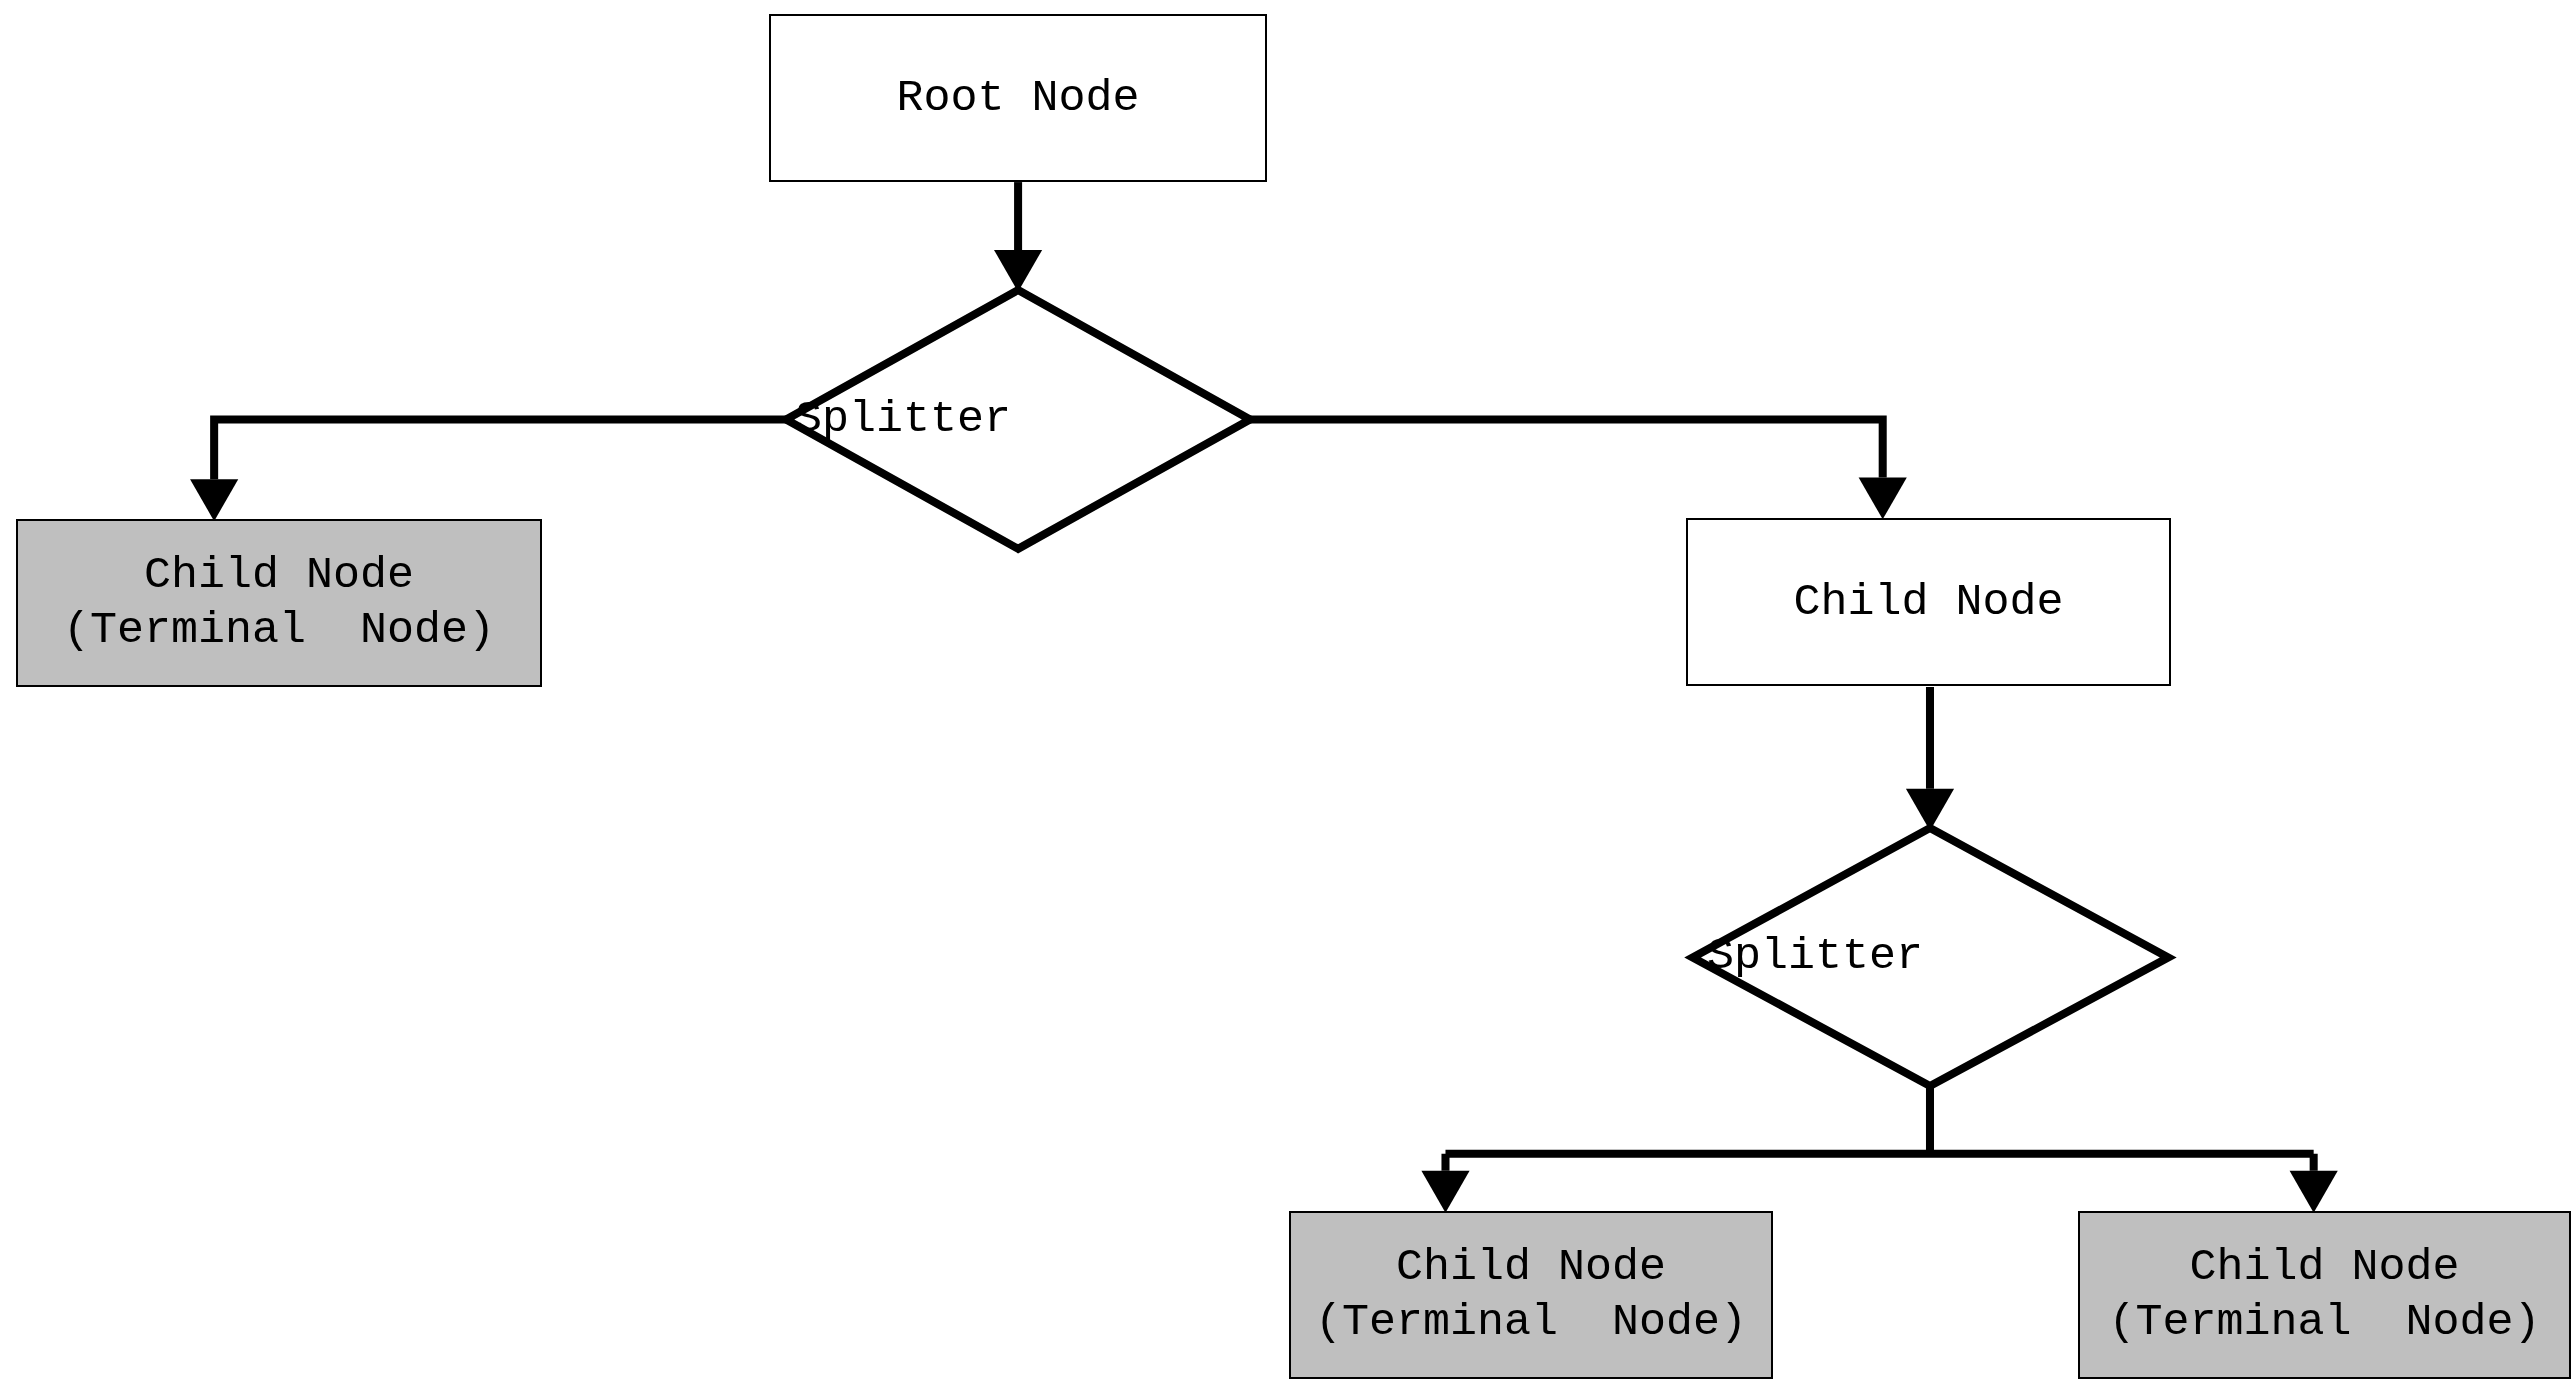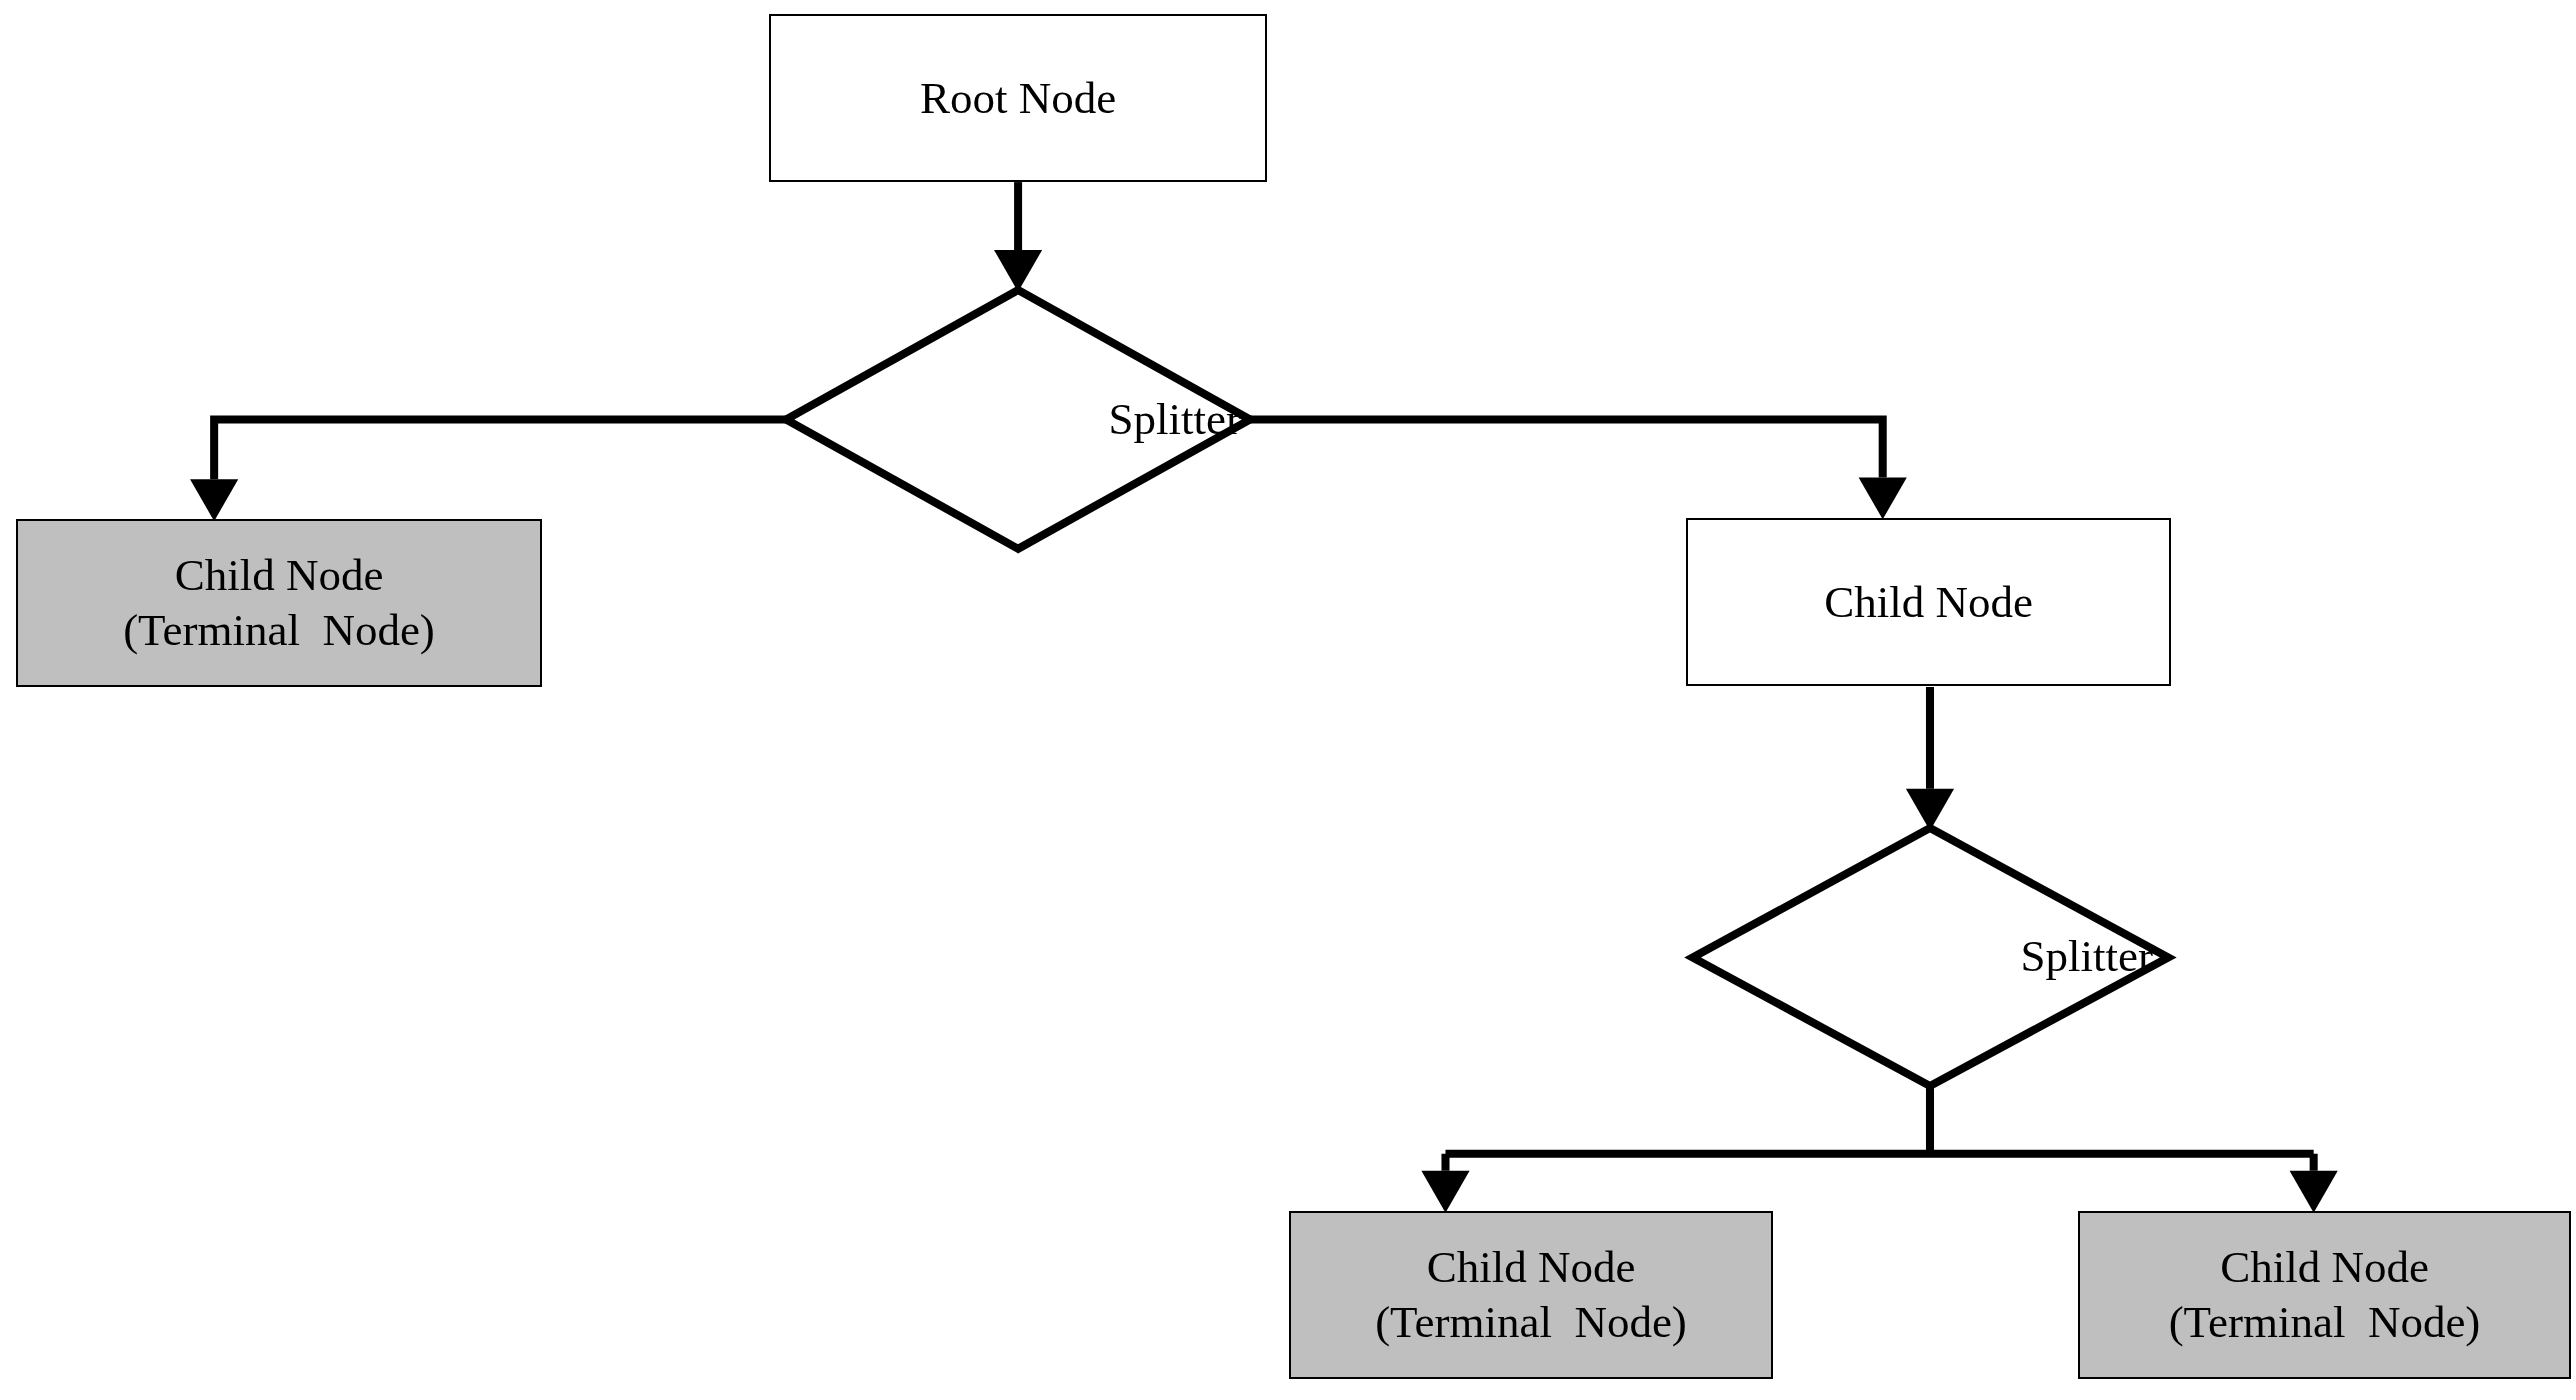--- a/index.html
+++ b/index.html
@@ -6,21 +6,21 @@
     margin: 0;
     padding: 0;
     background: #ffffff;
   }
   .canvas {
     position: relative;
     width: 2576px;
     height: 1401px;
     background: #ffffff;
     overflow: hidden;
-    font-family: Liberation Serif, serif;
+    font-family: Liberation Mono, monospace;
     color: #000000;
   }
   .wires {
     position: absolute;
     left: 0;
     top: 0;
     width: 2576px;
     height: 1401px;
   }
   .node-box {
@@ -33,21 +33,21 @@
     align-items: center;
     text-align: center;
     font-size: 45px;
     line-height: 55px;
     white-space: pre-wrap;
     background: #ffffff;
   }
   .diamond-label {
     position: absolute;
     display: flex;
-    justify-content: flex-end;
+    justify-content: flex-start;
     align-items: center;
     text-align: center;
     font-size: 45px;
     line-height: 55px;
     pointer-events: none;
   }
   .wires path {
     stroke: #000000;
     stroke-width: 9;
     fill: none;

